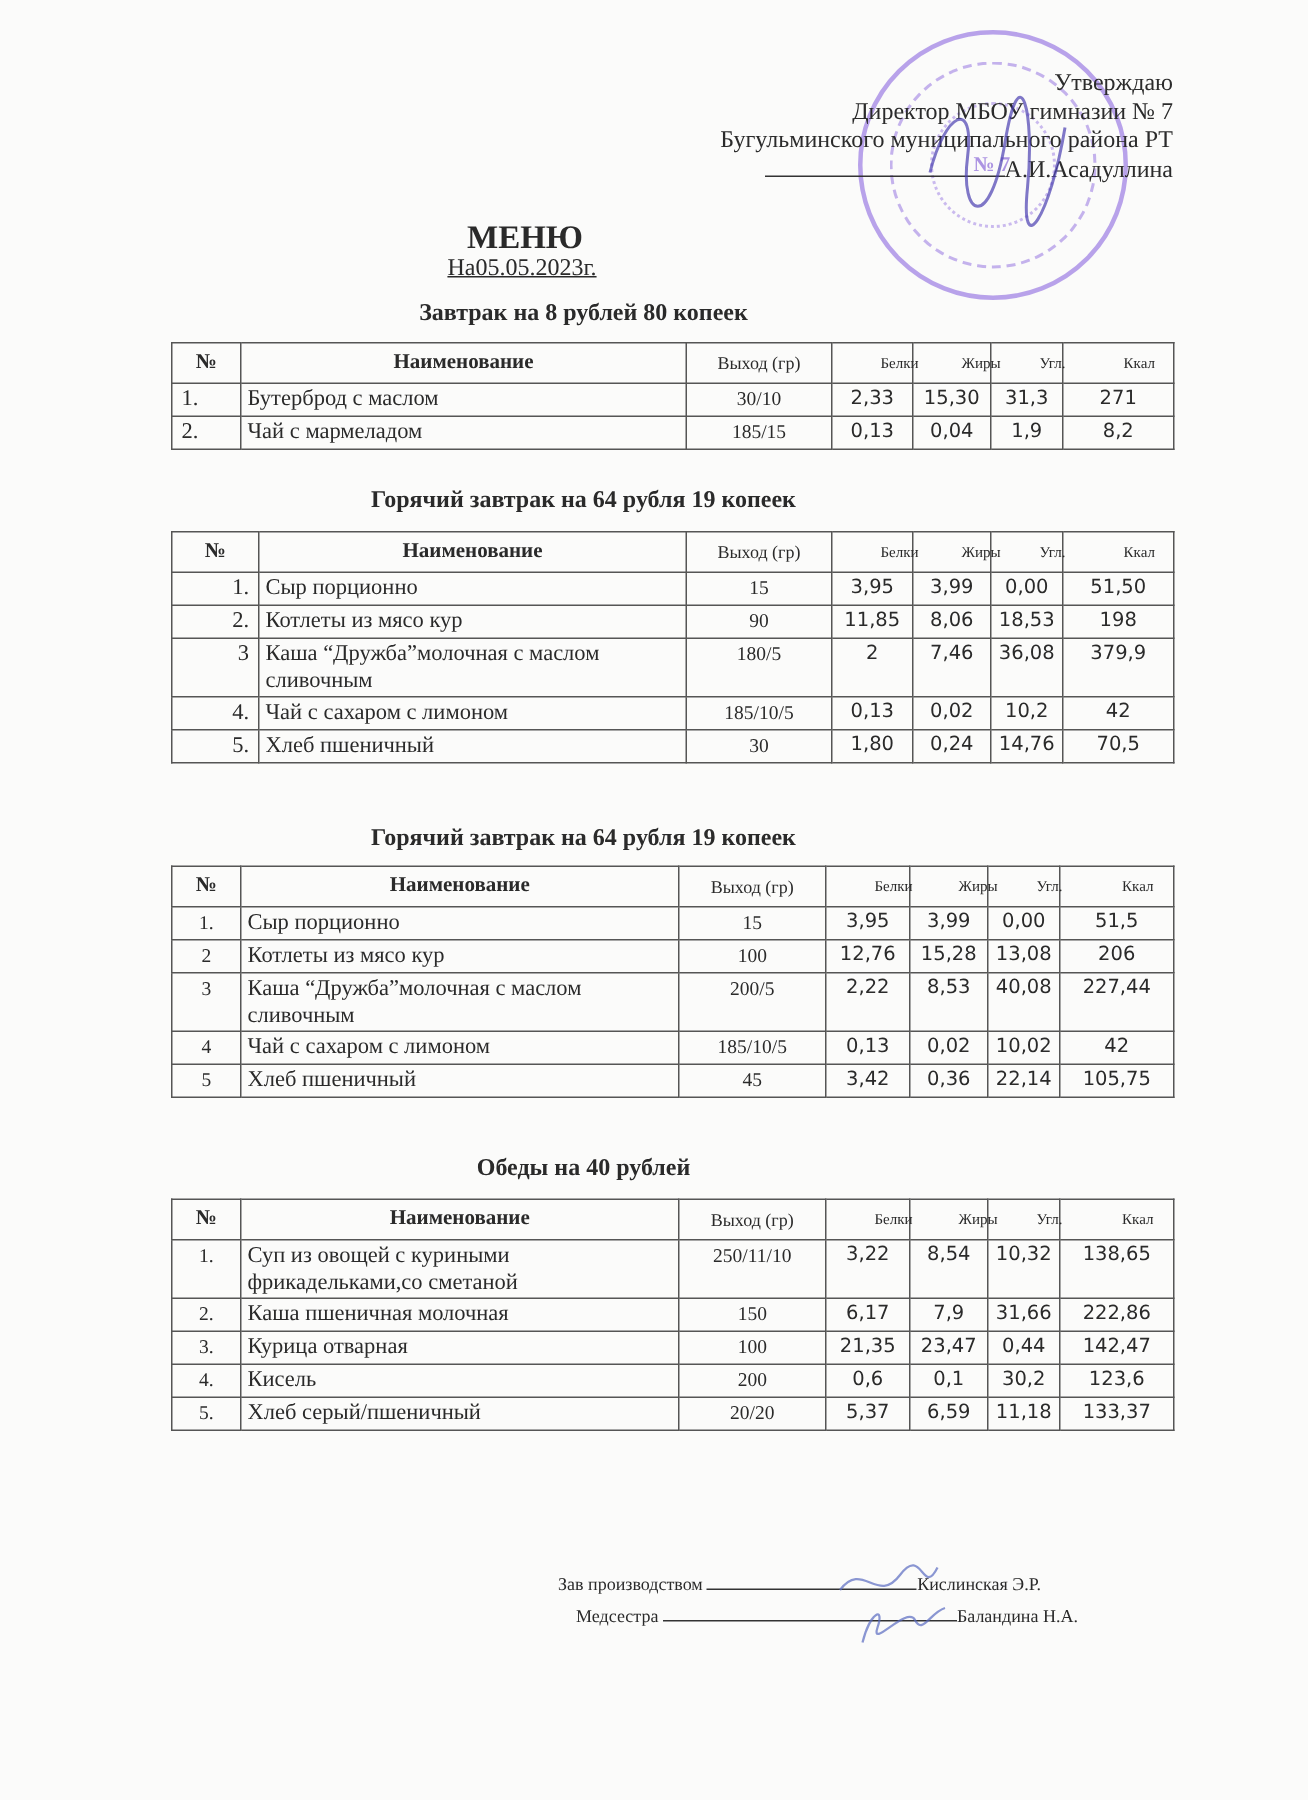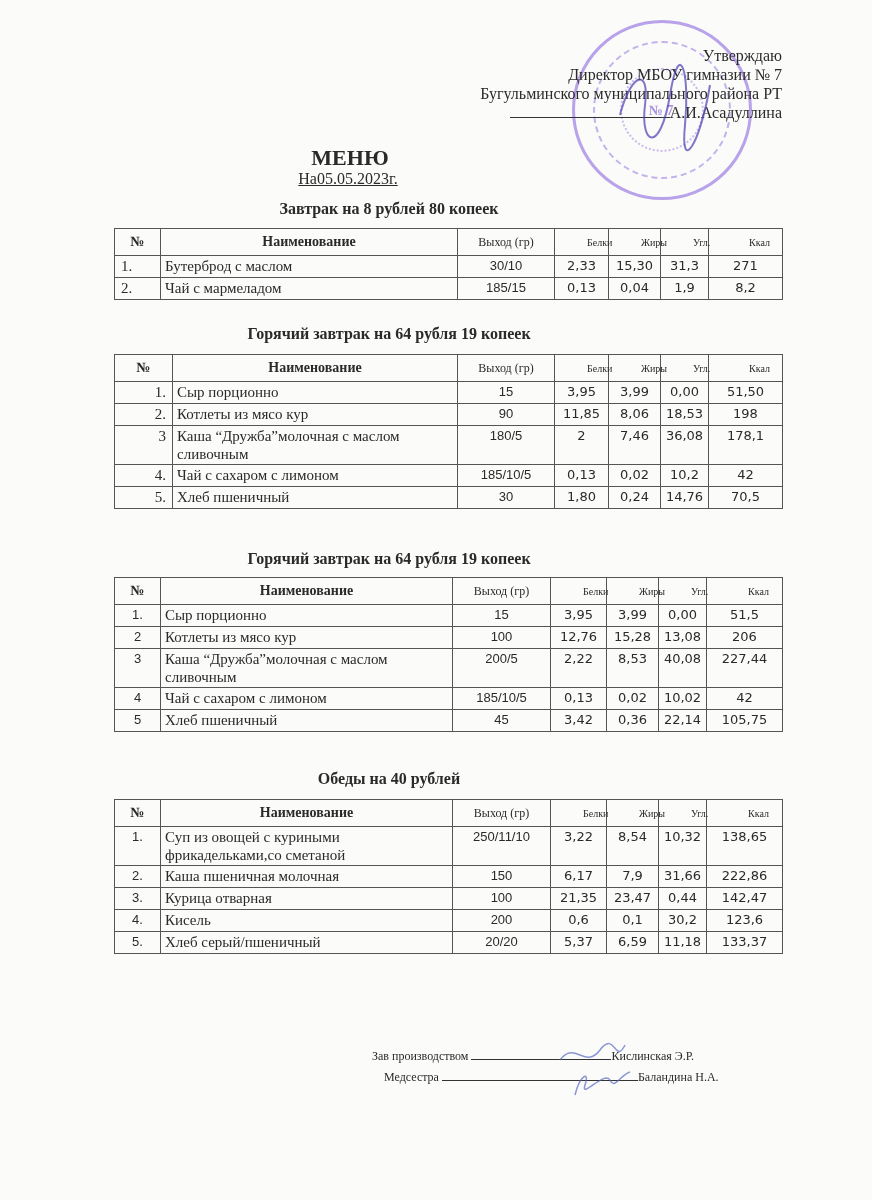--- a/index.html
+++ b/index.html
@@ -33,21 +33,21 @@
     position: absolute; left: 114px; width: 668px; border-collapse: collapse; table-layout: fixed;
   }
   table.menu td, table.menu th { border: 1px solid #555; padding: 1px 4px; vertical-align: top; }
   table.menu th { font-weight: bold; font-size: 14px; height: 24px; vertical-align: middle; text-align: center; }
   table.menu th.small { font-size: 10px; font-weight: normal; padding-left: 32px; }
   table.menu th.mid { font-size: 12px; font-weight: normal; }
   table.menu td { font-size: 15px; height: 19px; line-height: 18px; }
   table.menu td.num { text-align: right; padding-right: 6px; }
   table.menu td.num.left { text-align: left; padding-left: 6px; }
   table.menu td.c { text-align: center; font-family: "DejaVu Sans", "Liberation Sans", sans-serif; font-size: 13px; }
-  table.menu td.n { text-align: center; font-family: Liberation Sans, sans-serif; font-size: 13px; }
+  table.menu td.n { text-align: center; font-family: Liberation Serif, serif; font-size: 13px; }
   .signatures { position: absolute; left: 372px; top: 1045px; font-size: 12px; line-height: 19px; }
   .sig-row { white-space: nowrap; }
   .sig-line { display: inline-block; border-bottom: 1px solid #333; height: 14px; vertical-align: baseline; }
   .scribble { position: absolute; }
 </style>
 </head>
 <body>
 
 <div class="stamp">
   <span class="stamp-num">№ 7</span>
@@ -148,21 +148,21 @@
     <td class="c">18,53</td>
     <td class="c">198</td>
   </tr>
   <tr>
     <td class="num">3</td>
     <td>Каша “Дружба”молочная с маслом сливочным</td>
     <td class="n">180/5</td>
     <td class="c">2</td>
     <td class="c">7,46</td>
     <td class="c">36,08</td>
-    <td class="c">178,1</td>
+    <td class="c">379,9</td>
   </tr>
   <tr>
     <td class="num">4.</td>
     <td>Чай с сахаром с лимоном</td>
     <td class="n">185/10/5</td>
     <td class="c">0,13</td>
     <td class="c">0,02</td>
     <td class="c">10,2</td>
     <td class="c">42</td>
   </tr>

